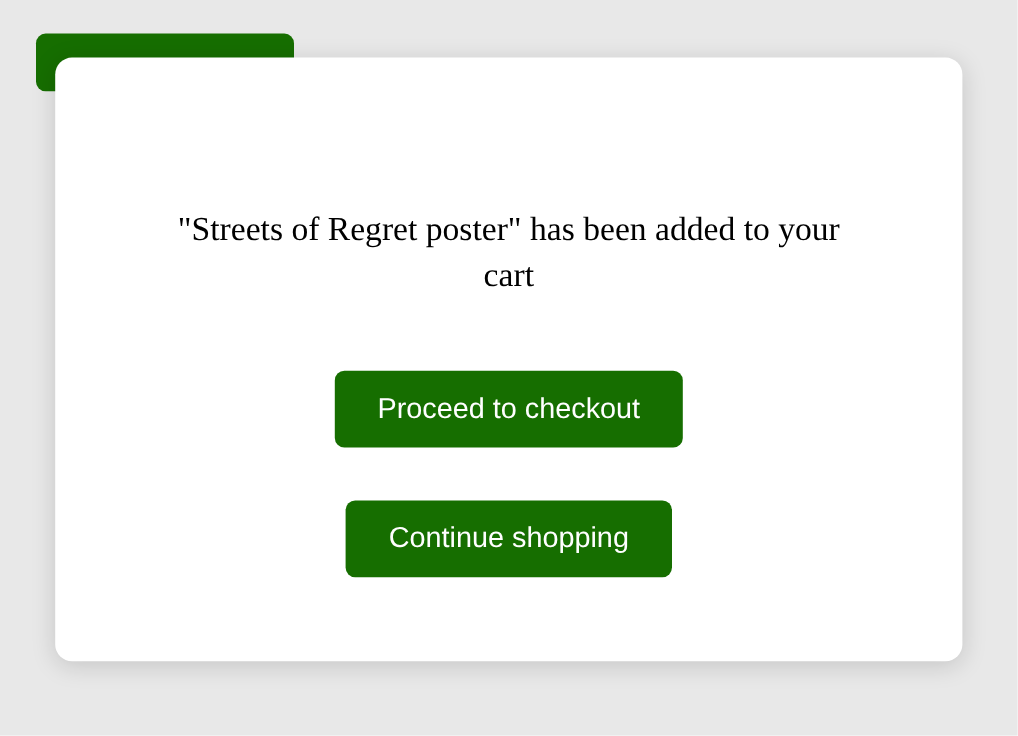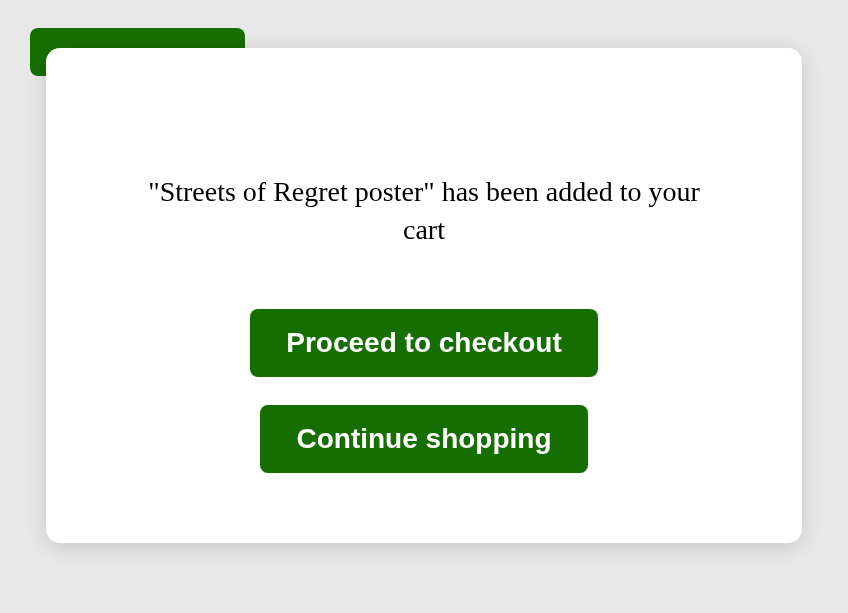--- a/index.html
+++ b/index.html
@@ -49,32 +49,32 @@
       text-align: center;
       line-height: 1.35;
       max-width: 580px;
       margin-bottom: 60px;
     }
 
     .btn {
       display: inline-block;
       background-color: #166e00;
       color: #ffffff;
-      font-size: 28px;
-      font-weight: 700;
+      font-size: 24px;
+      font-weight: 400;
       padding: 18px 36px;
       border: none;
       border-radius: 8px;
       cursor: pointer;
       text-align: center;
       font-family: Arial, Helvetica, sans-serif;
     }
 
     .btn + .btn {
-      margin-top: 28px;
+      margin-top: 44px;
     }
   </style>
 </head>
 <body>
 
 <div class="background-button"></div>
 
 <div class="modal">
   <div class="modal-message">"Streets of Regret poster" has been added to your cart</div>
   <button class="btn">Proceed to checkout</button>

